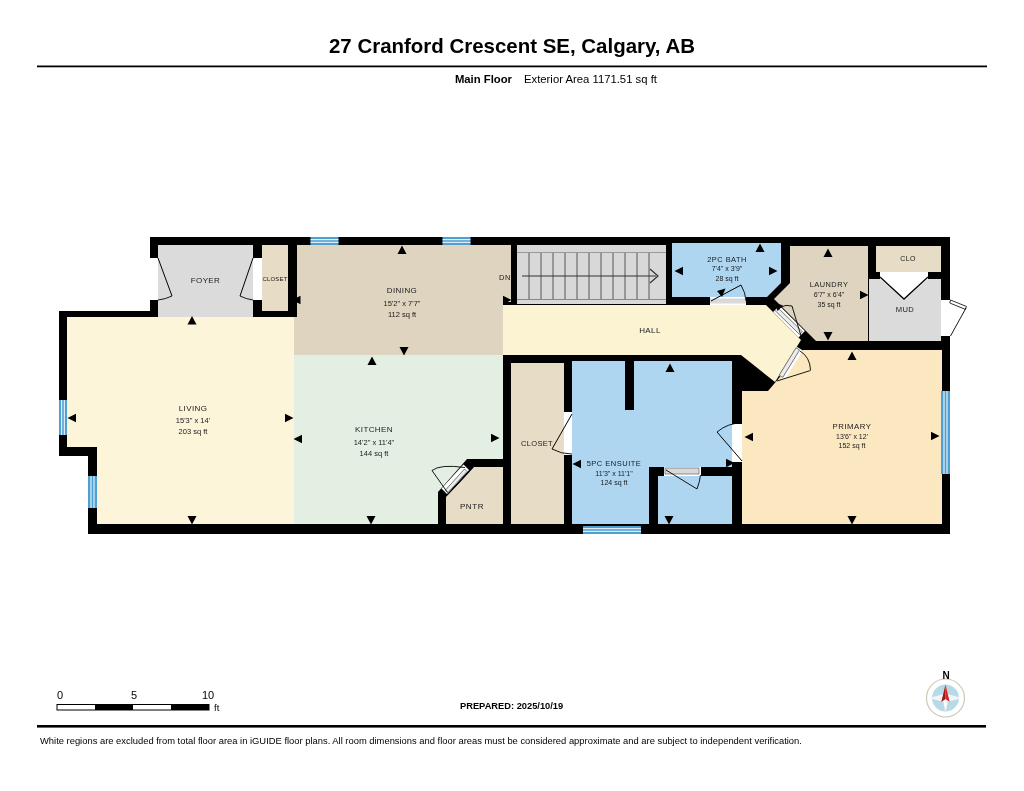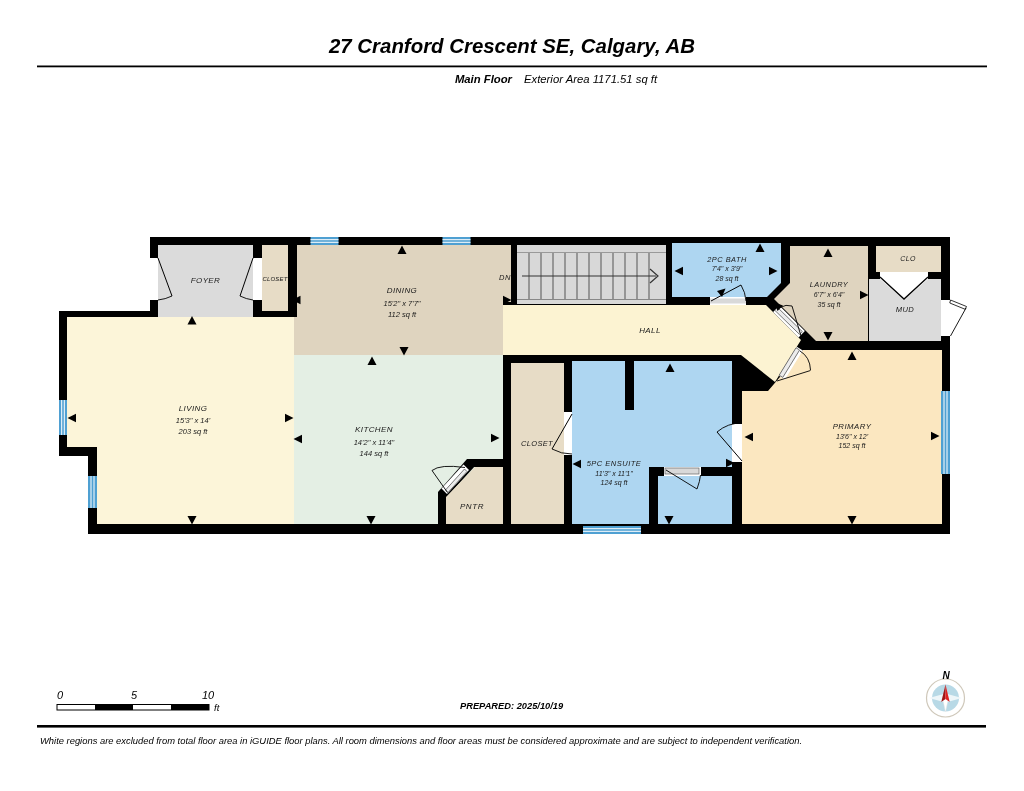--- a/index.html
+++ b/index.html
@@ -1,17 +1,17 @@
 <!DOCTYPE html>
 <html><head>
 <meta charset="utf-8">
 <style>
 html,body{margin:0;padding:0;background:#ffffff;}
 *{font-family:"Liberation Sans",sans-serif;}
-.wrap{width:1024px;height:791px;position:relative;overflow:hidden;background:#fff;font-style:italic;}
+.wrap{width:1024px;height:791px;position:relative;overflow:hidden;background:#fff;}
 svg{position:absolute;top:0;left:0;}
 </style>
 </head>
 <body>
 <div class="wrap">
 <svg width="1024" height="791" viewBox="0 0 1024 791">
 
 <text x="512" y="52.5" text-anchor="middle" font-size="20.5" font-weight="bold" fill="#000" textLength="366" lengthAdjust="spacingAndGlyphs">27 Cranford Crescent SE, Calgary, AB</text>
 
 <rect x="37" y="65.5" width="950" height="1.8" fill="#000"></rect>

